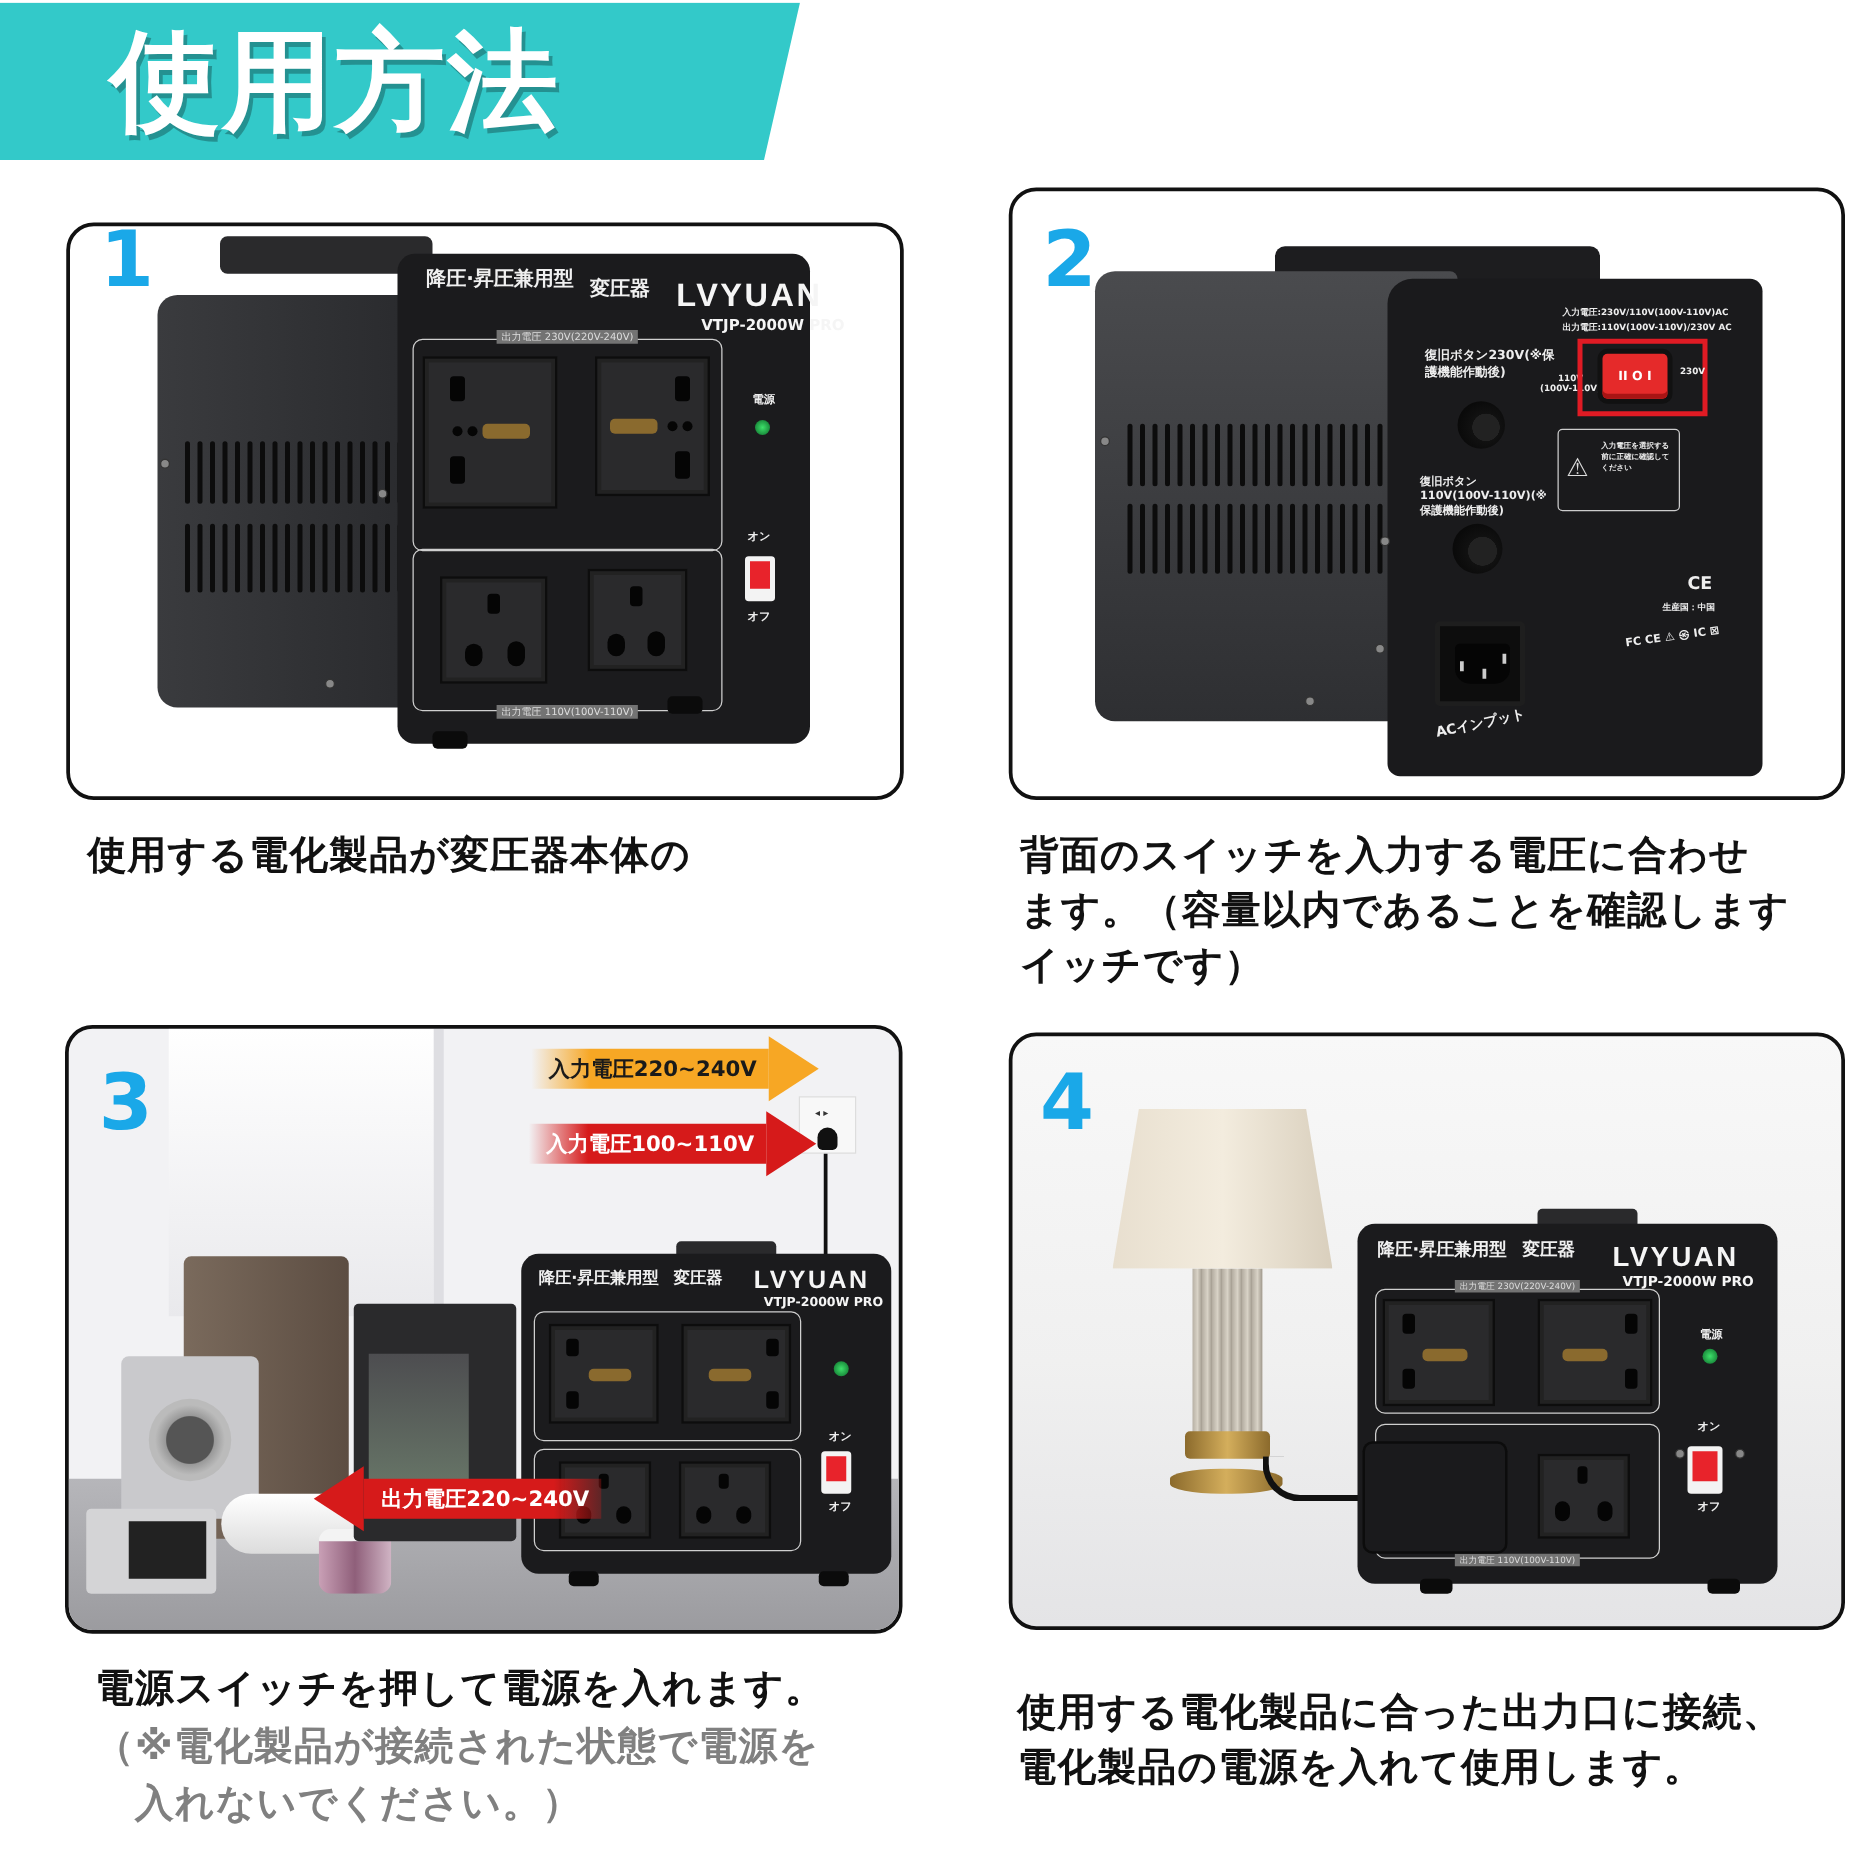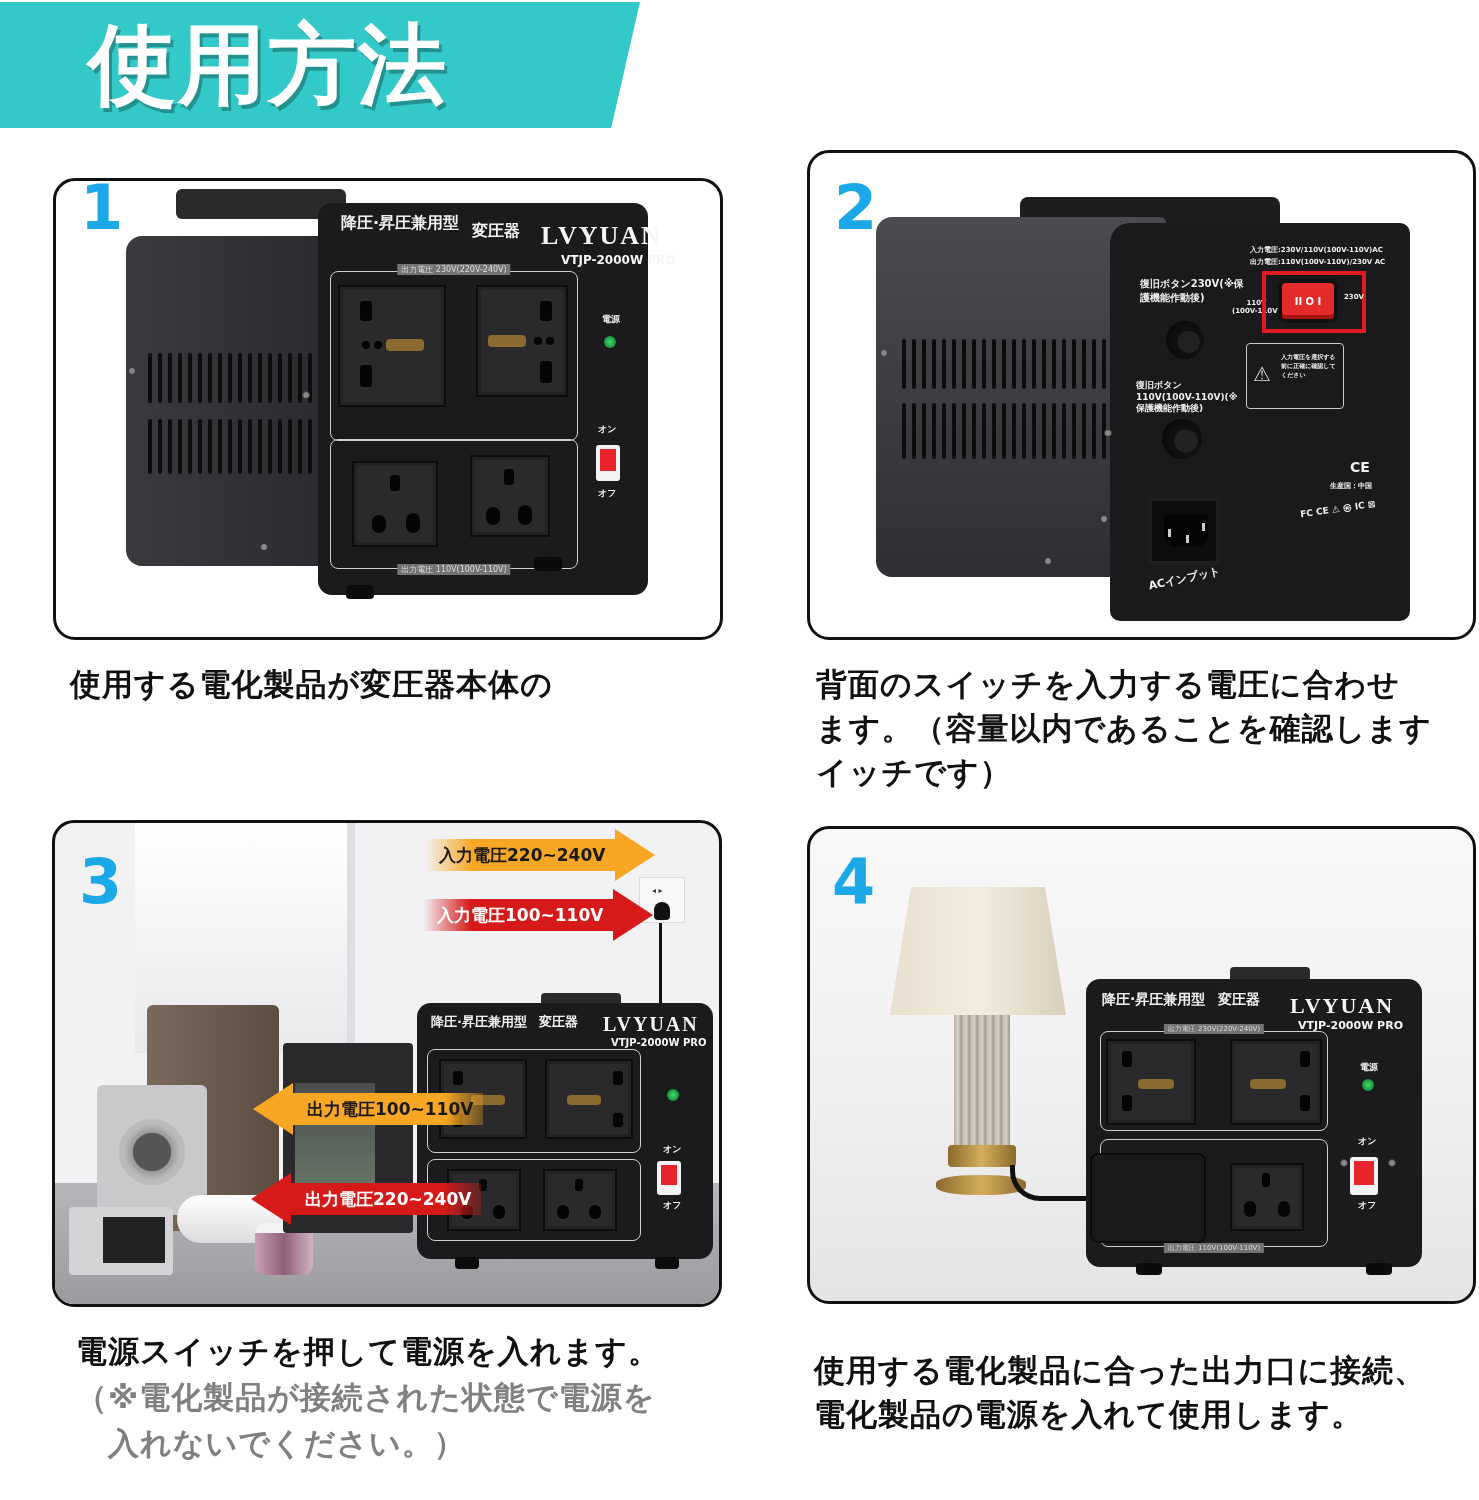--- a/index.html
+++ b/index.html
@@ -34,21 +34,21 @@
     font-size: 31px; line-height: 44px; color: #111; letter-spacing: 1px;
   }
   .caption .note { color: #808080; display: block; }
 
   
   .tf-body { position: absolute; background: #1b1b1d; border-radius: 14px; }
   .tf-side { position: absolute; background: linear-gradient(90deg, #3a3b3e, #2a2b2e); border-radius: 16px 6px 6px 16px; }
   .vents { position: absolute; display: flex; gap: 6px; }
   .vents span { display: block; width: 4px; background: #0c0c0c; border-radius: 2px; }
   .tf-label { position: absolute; color: #f0f0f0; font-weight: bold; font-size: 16px; white-space: nowrap; font-family: "DejaVu Sans", sans-serif; }
-  .tf-brand { position: absolute; color: #f5f5f5; font-weight: bold; font-size: 26px; letter-spacing: 2px; font-family: Liberation Serif, serif; }
+  .tf-brand { position: absolute; color: #f5f5f5; font-weight: bold; font-size: 26px; letter-spacing: 2px; font-family: Liberation Sans, sans-serif; }
   .tf-model { position: absolute; color: #f5f5f5; font-weight: bold; font-size: 12px; font-family: "DejaVu Sans", sans-serif; }
   .panel { position: absolute; border: 1.5px solid #cfcfcf; border-radius: 8px; }
   .panel-label { position: absolute; left: 50%; transform: translateX(-50%); top: -8px; background: #737373; color: #ddd; font-size: 8px; padding: 0 4px; white-space: nowrap; }
   .panel-label.bottom { top: auto; bottom: -7px; }
   .socket { position: absolute; background: #2a2a2c; border: 2px solid #0d0d0d; box-shadow: inset 0 0 0 3px #222; }
   .hole { position: absolute; background: #050505; border-radius: 3px; }
   .gold { position: absolute; background: #8a6a2e; border-radius: 4px; }
   .led { position: absolute; width: 12px; height: 12px; border-radius: 50%; background: radial-gradient(circle, #3ee06a, #0c6b2a); }
   .small-jp { position: absolute; color: #eee; font-size: 9px; font-weight: bold; white-space: nowrap; }
   .rocker { position: absolute; background: #f3f3f3; border-radius: 3px; }
@@ -337,24 +337,20 @@
       <div class="hole" style="left:44px; top:34px; width:12px; height:14px; border-radius:6px;"></div>
     </div>
     <span class="small-jp" style="left:608px; top:320px;">オン</span>
     <div class="rocker" style="left:602px; top:338px; width:24px; height:34px;">
         <i></i>
       </div>
     <span class="small-jp" style="left:608px; top:376px;">オフ</span>
     <div class="foot" style="left:400px; top:434px; width:24px; height:12px;"></div>
     <div class="foot" style="left:600px; top:434px; width:24px; height:12px;"></div>
 
-    <div class="arrow left orange" style="left:198px; top:266px;">
-      <span class="shaft">出力電圧100~110V</span>
-        <span class="head"></span>
-    </div>
     <div class="arrow left red" style="left:196px; top:356px;">
       <span class="shaft">出力電圧220~240V</span>
         <span class="head"></span>
     </div>
   </div>
 </div>
 <div class="caption" style="left:76px; top:1328px; line-height:46px;">
   <div>電源スイッチを押して電源を入れます。</div>
   <span class="note">
     <span style="display:block">（※電化製品が接続された状態で電源を</span>

